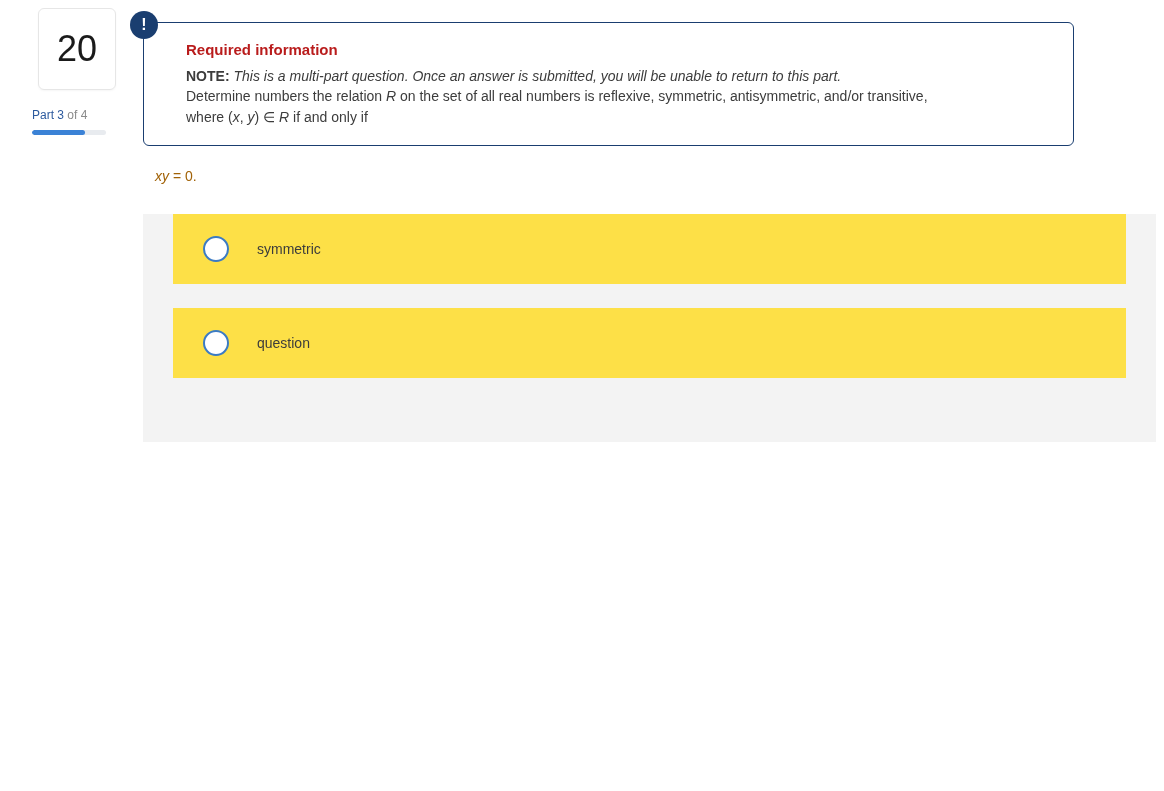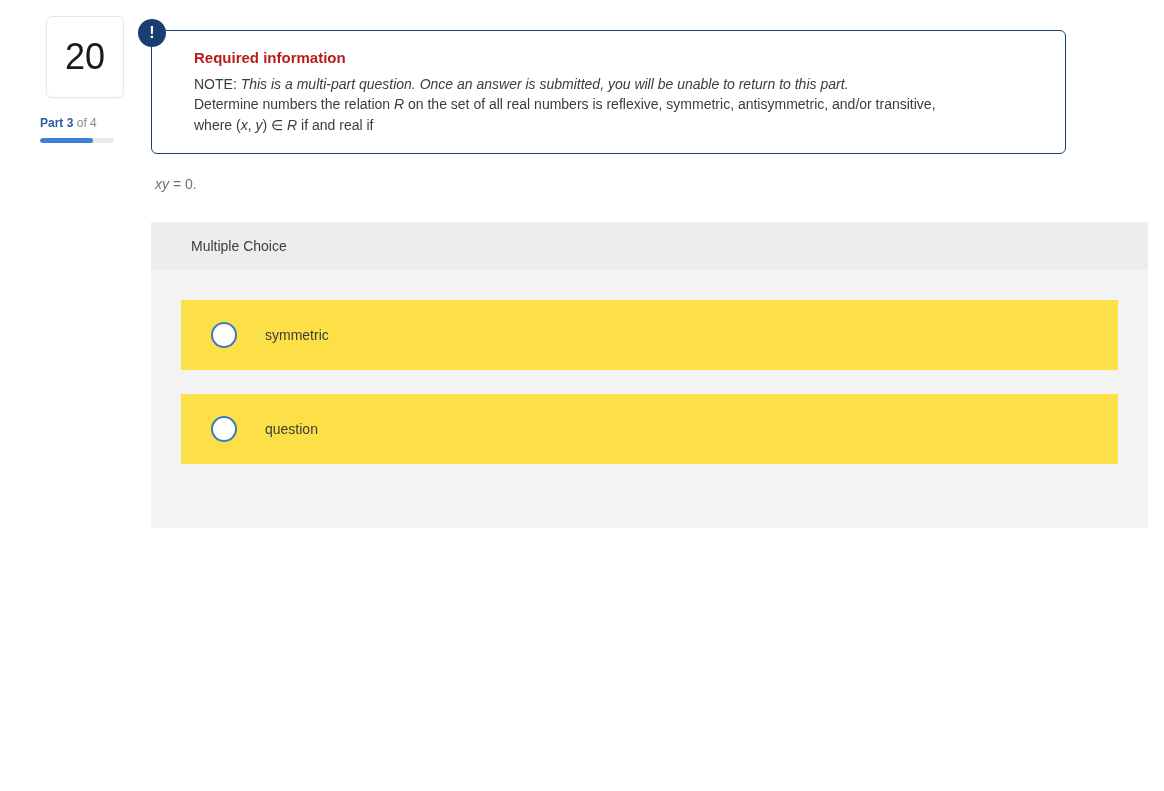--- a/index.html
+++ b/index.html
@@ -5,21 +5,21 @@
   * { box-sizing: border-box; margin: 0; padding: 0; }
   body {
     font-family: -apple-system, BlinkMacSystemFont, "Segoe UI", Arial, sans-serif;
     background: #fff;
     color: #2b2b2b;
     font-size: 14px;
   }
   .page {
     display: flex;
     align-items: flex-start;
-    padding: 16px;
+    padding: 8px;
   }
   .sidebar {
     width: 125px;
     padding-top: 0;
     margin-right: 10px;
   }
   .qnum-box {
     margin: 0 30px 18px 30px;
     width: 78px;
     height: 82px;
@@ -31,21 +31,21 @@
     font-size: 36px;
     font-weight: 400;
     color: #1a1a1a;
     box-shadow: 0 1px 2px rgba(0,0,0,0.04);
   }
   .part-line {
     margin: 0 30px 8px 24px;
     font-size: 12px;
     color: #8a8a8a;
   }
-  .part-line .accent { color: #2c5a9e; font-weight: 700; }
+  .part-line .accent { color: #2c5a9e; font-weight: 400; }
   .progress {
     margin: 0 30px 0 24px;
     width: 74px;
     height: 5px;
     background: #e8ebef;
     border-radius: 3px;
     position: relative;
     overflow: hidden;
   }
   .progress-fill {
@@ -83,27 +83,27 @@
     color: #b91c1c;
     font-weight: 700;
     font-size: 15px;
     margin-bottom: 8px;
   }
   .info-body {
     color: #3c3c3c;
     font-size: 14px;
     line-height: 1.45;
   }
-  .info-body .note-label { font-weight: 400; }
+  .info-body .note-label { font-weight: 700; }
   .info-body .note-italic { font-style: italic; }
   .info-body em.var { font-style: italic; }
   .condition {
-    margin: 0 0 30px 4px;
+    margin: 0 0 30px 12px;
     font-size: 14px;
-    color: #737373;
+    color: #a16207;
   }
   .condition .var { font-style: italic; }
   .mc-container {
     background: #f3f3f3;
     padding-bottom: 40px;
   }
   .mc-header {
     background: #ededed;
     padding: 16px 40px;
     font-size: 14px;
@@ -153,30 +153,29 @@
 
   <main class="main">
     <div class="info-box">
       <div class="info-badge">
         <span>!</span>
       </div>
       <div class="info-title">Required information</div>
       <div class="info-body">
         <span class="note-label">NOTE: </span><span class="note-italic">This is a multi-part question. Once an answer is submitted, you will be unable to return to this part.</span><br>
         <span>Determine numbers the relation </span><em class="var">R</em><span> on the set of all real numbers is reflexive, symmetric, antisymmetric, and/or transitive,</span><br>
-        <span>where (</span><em class="var">x</em><span>, </span><em class="var">y</em><span>) ∈ </span><em class="var">R</em><span> if and real if</span>
+        <span>where (</span><em class="var">x</em><span>, </span><em class="var">y</em><span>) ∈ </span><em class="var">R</em><span> if and only if</span>
       </div>
     </div>
 
     <div class="condition">
       <span class="var">xy</span><span> = 0.</span>
     </div>
 
     <div class="mc-container">
-      <div class="mc-header">Multiple Choice</div>
       <div class="options">
         <div class="option">
           <div class="radio"></div>
           <span class="opt-label">symmetric</span>
         </div>
         <div class="option">
           <div class="radio"></div>
           <span class="opt-label">question</span>
         </div>
       </div>

